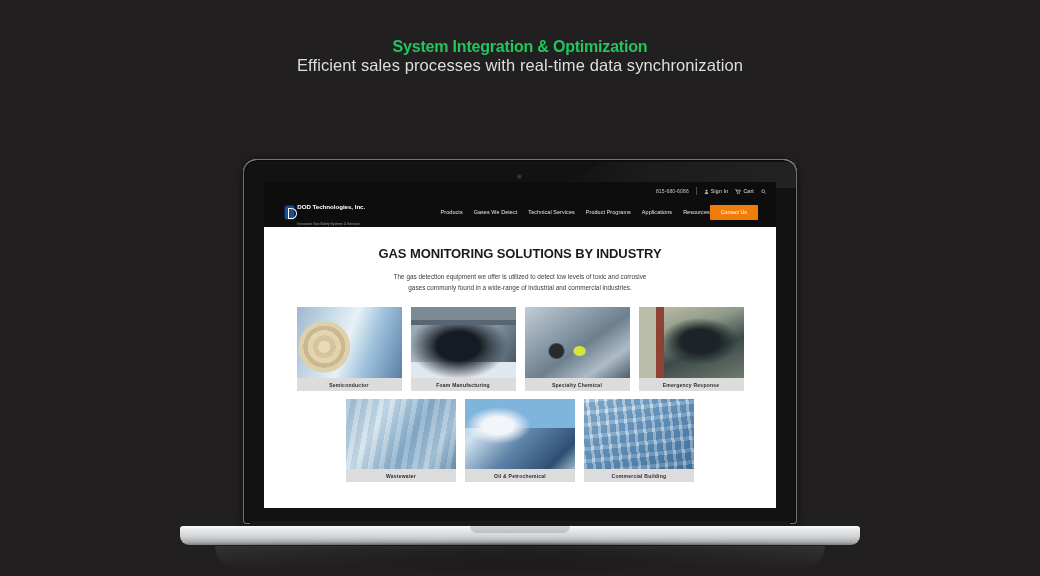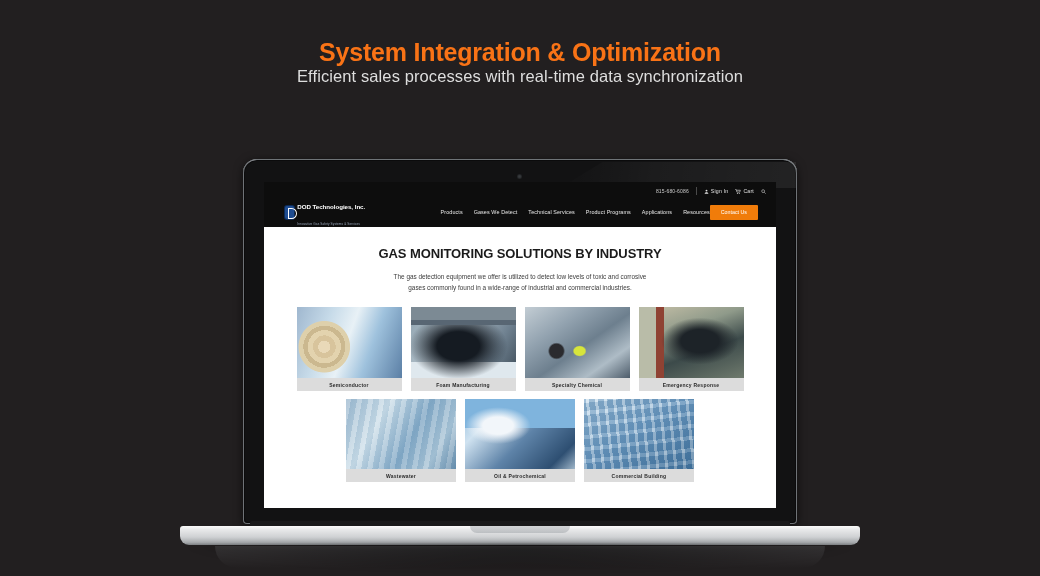--- a/index.html
+++ b/index.html
@@ -7,21 +7,21 @@
     width:1040px; height:576px;
     background:#221f20;
     font-family:"Liberation Sans", sans-serif;
     overflow:hidden;
   }
   .stage { position:relative; width:1040px; height:576px; background:#221f20; }
 
   
   .headline-wrap { position:absolute; top:38px; left:0; width:1040px; text-align:center; }
   .headline {
-    font-size:25px; font-weight:bold; color:#f97316; letter-spacing:-0.2px;
+    font-size:16px; font-weight:bold; color:#22c55e; letter-spacing:-0.2px;
   }
   .subhead {
     font-size:16.5px; color:#dedede; font-weight:400; letter-spacing:0.1px;
   }
 
   
   .laptop { position:absolute; left:0; top:16px; width:894px; height:576px; }
 
   .lid {
     position:absolute; left:243px; top:143px; width:554px; height:365px;

